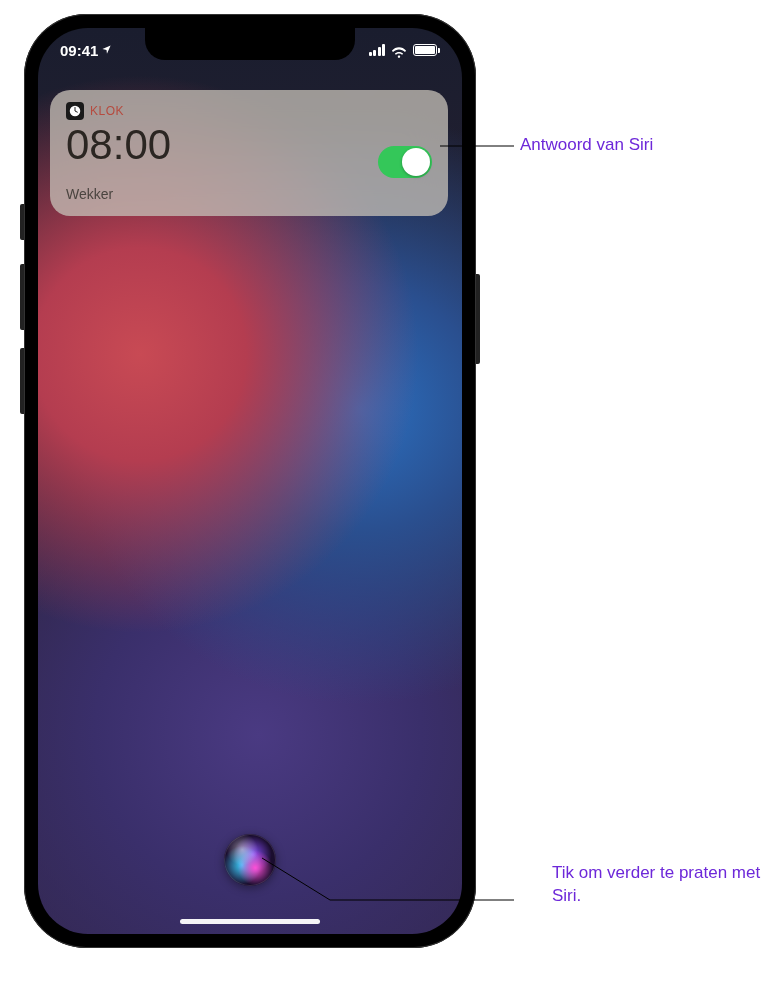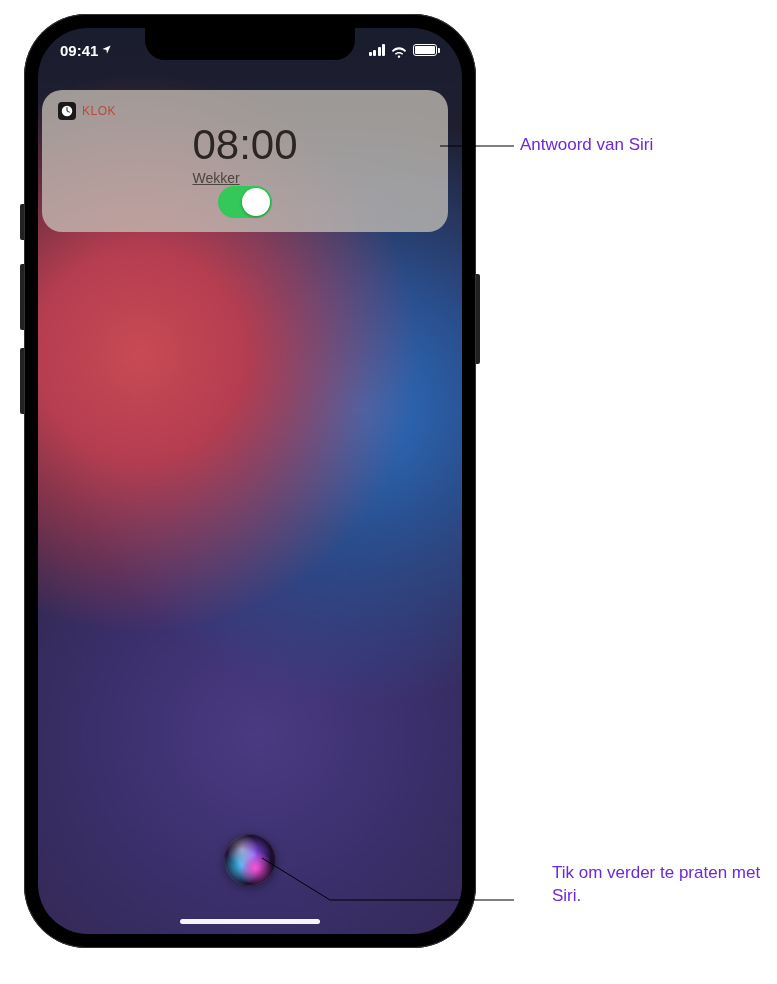--- a/index.html
+++ b/index.html
@@ -114,40 +114,40 @@
     .wifi { width: 16px; height: 12px; position: relative; }
     .wifi svg { width: 100%; height: 100%; }
     .battery { display: flex; align-items: center; gap: 1px; }
     .battery-body { width: 24px; height: 12px; border: 1px solid #fff; border-radius: 3px; padding: 1px; }
     .battery-fill { width: 100%; height: 100%; background: #fff; border-radius: 1px; }
     .battery-tip { width: 2px; height: 5px; background: #fff; border-radius: 0 1px 1px 0; }
 
     .siri-card {
       position: absolute;
       top: 62px;
-      left: 4px;
+      left: 12px;
       right: 14px;
       background: rgba(200, 195, 185, 0.75);
       backdrop-filter: blur(20px);
       border-radius: 20px;
       padding: 12px 16px 14px 16px;
       color: #2a2522;
     }
     .card-header { display: flex; align-items: center; gap: 6px; margin-bottom: 2px; }
     .clock-icon {
       width: 18px; height: 18px; border-radius: 4px;
       background: #1a1a1a;
       display: flex; align-items: center; justify-content: center;
     }
     .clock-icon svg { width: 14px; height: 14px; }
     .app-name { font-size: 12px; letter-spacing: 0.5px; color: #b64b3f; font-weight: 500; }
-    .card-body { display: flex; align-items: center; justify-content: space-between; flex-direction: column; }
+    .card-body { display: flex; align-items: center; justify-content: space-between; }
     .time-block { }
     .alarm-time { font-size: 42px; font-weight: 300; color: #2b2622; line-height: 1.1; }
-    .alarm-label { font-size: 14px; color: #4b4540; margin-top: 2px; text-decoration: underline; }
+    .alarm-label { font-size: 14px; color: #4b4540; margin-top: 18px; }
     .toggle {
       width: 54px; height: 32px; background: #34c759; border-radius: 16px;
       position: relative;
     }
     .toggle::after {
       content: "";
       position: absolute;
       right: 2px; top: 2px;
       width: 28px; height: 28px; border-radius: 50%;
       background: #fff;

